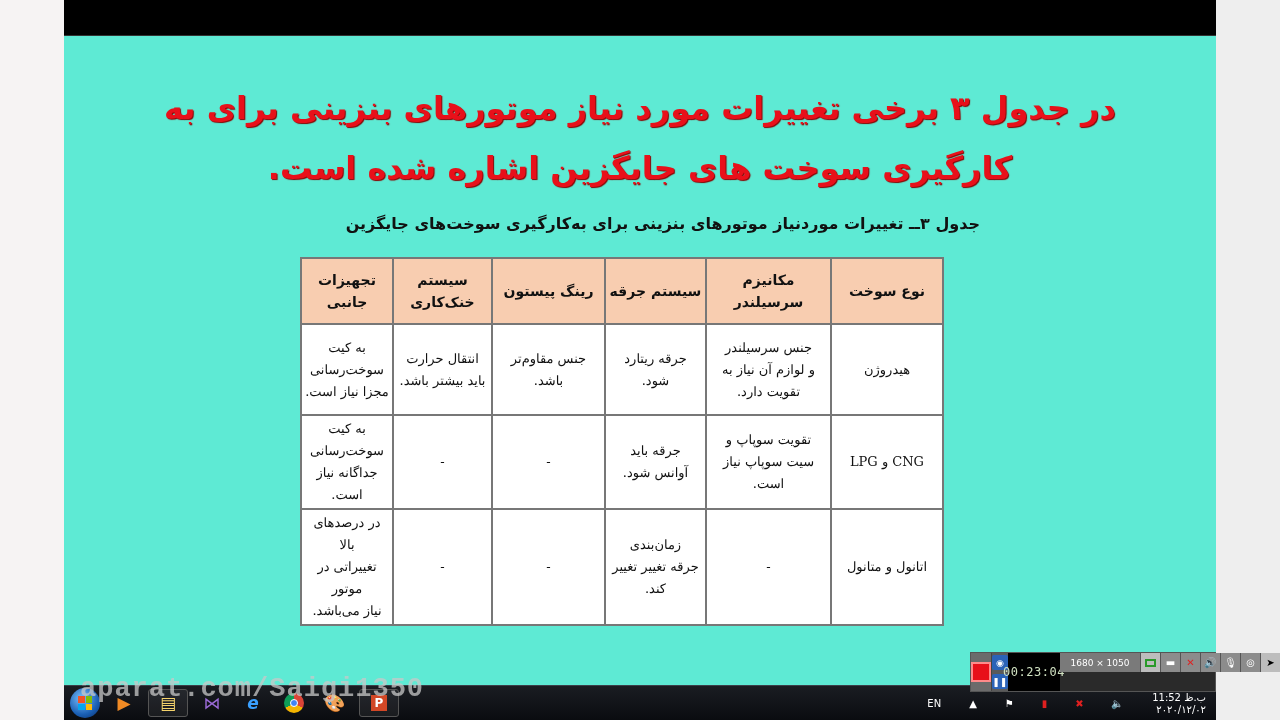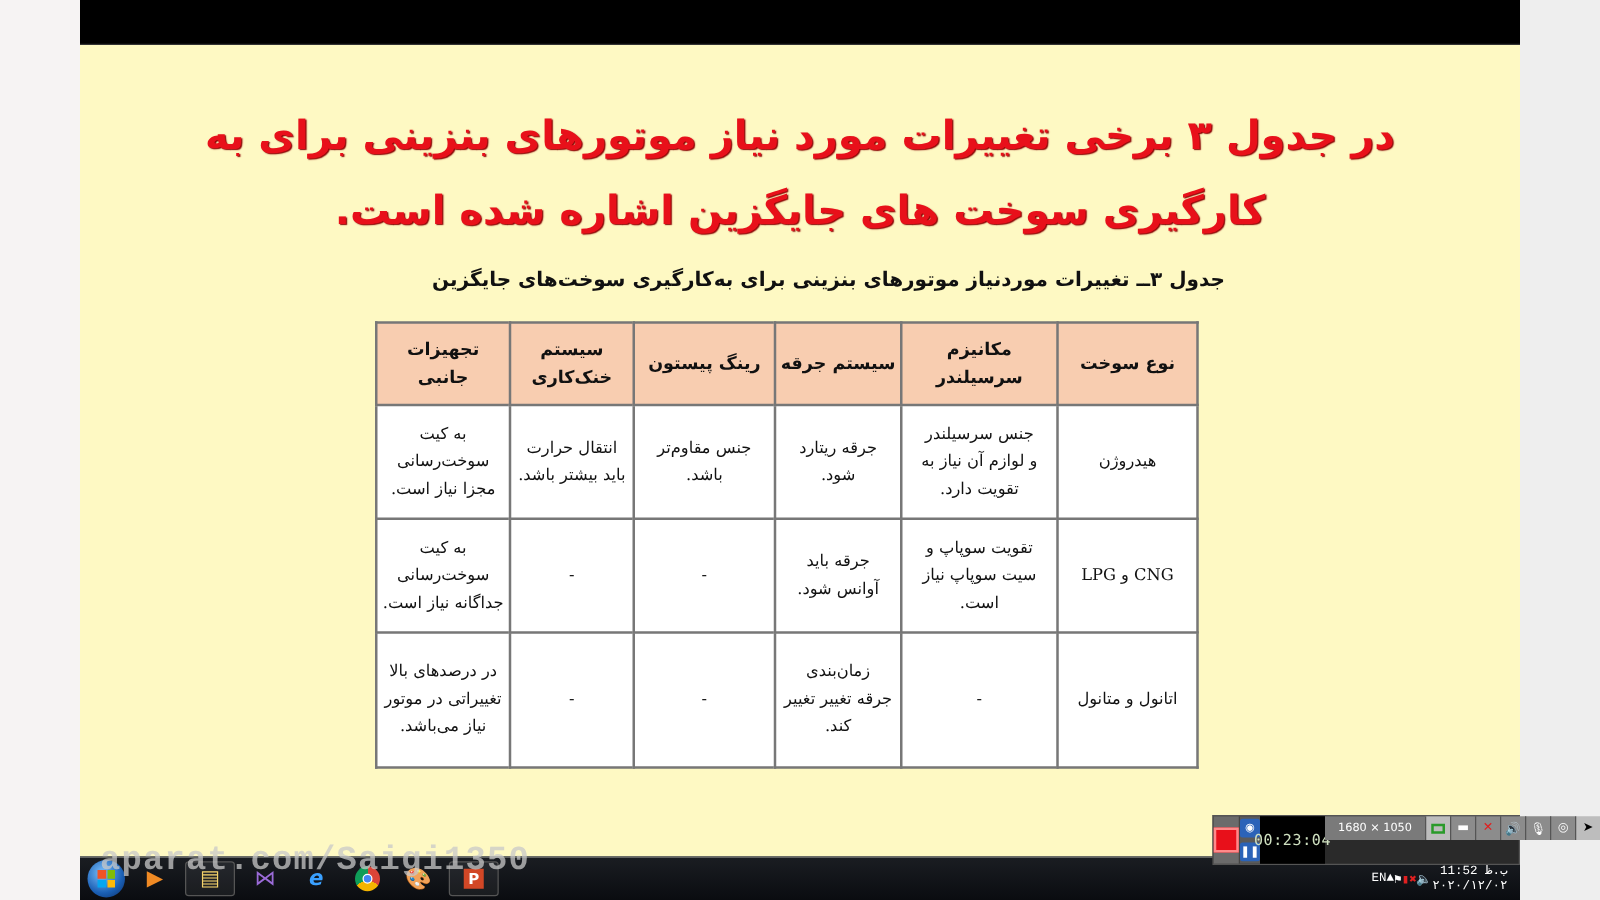--- a/index.html
+++ b/index.html
@@ -1,42 +1,42 @@
 <!DOCTYPE html>
 <html><head>
   <meta charset="utf-8">
   <style>
     * { box-sizing: border-box; margin: 0; padding: 0; }
     html, body { width: 1280px; height: 720px; overflow: hidden; background: #f4f2f2; font-family: "DejaVu Sans", sans-serif; }
     .screen { position: relative; width: 1280px; height: 720px; background: #f4f2f2; }
     .margin-left { position:absolute; left:0; top:0; width:64px; height:720px; background:#f6f3f3; }
     .margin-right { position:absolute; right:0; top:0; width:64px; height:720px; background:#eeeeee; }
     .top-bar { position:absolute; left:64px; top:0; width:1152px; height:36px; background:#000; border-bottom:1px solid #333; }
-    .slide { position:absolute; left:64px; top:36px; width:1152px; height:650px; background:#fef9c3; }
+    .slide { position:absolute; left:64px; top:36px; width:1152px; height:650px; background:#5eead4; }
     .headline { position:absolute; left:0; top:42px; width:1152px; direction:rtl; text-align:center; color:#e8101a; font-weight:bold; font-size:32px; line-height:60px; font-family:"DejaVu Sans", sans-serif; text-shadow: 1px 1px 1px #8a0000; padding: 0 90px; }
     .caption { position:absolute; left:236px; top:178px; width:680px; direction:rtl; text-align:right; font-weight:bold; font-size:16px; color:#111; font-family:"DejaVu Sans", sans-serif; }
     table.data { position:absolute; left:236px; top:221px; border-collapse:collapse; direction:rtl; font-family:"DejaVu Serif", serif; font-size:13px; color:#111; }
     table.data th, table.data td { border:2px solid #777; text-align:center; vertical-align:middle; line-height:22px; padding:2px 3px; white-space:pre-line; }
     table.data th { background:#f8cdb0; font-family:"DejaVu Sans", sans-serif; font-weight:bold; font-size:14px; height:66px; }
     table.data td { background:#fff; }
-    .c0 { width:112px; } .c1 { width:125px; } .c2 { width:101px; } .c3 { width:113px; } .c4 { width:99px; } .c5 { width:107px; }
+    .c0 { width:112px; } .c1 { width:125px; } .c2 { width:101px; } .c3 { width:113px; } .c4 { width:99px; } .c5 { width:92px; }
     tr.r0 td { height:91px; } tr.r1 td { height:91px; } tr.r2 td { height:108px; }
 
     .watermark { position:absolute; left:80px; top:674px; font-family:Liberation Mono, monospace; font-weight:bold; font-size:27px; color:rgba(200,200,200,0.75); letter-spacing:1px; z-index:5; }
 
     .taskbar { position:absolute; left:64px; top:685px; width:1152px; height:35px; background:linear-gradient(#1a1d22,#0a0c10); border-top:1px solid #3a3f48; display:flex; align-items:center; }
     .tb-icon { width:34px; height:28px; margin-left:7px; display:flex; align-items:center; justify-content:center; font-size:17px; color:#fff; border-radius:3px; }
     .tb-icon.framed { border:1px solid #555; background:rgba(255,255,255,0.06); width:40px; }
     .start { width:30px; height:30px; border-radius:50%; background:radial-gradient(circle at 40% 35%, #7cc2ff, #1a5fb4 60%, #0b2d66); margin-left:6px; display:flex; align-items:center; justify-content:center; }
     .start .flag { width:14px; height:14px; display:grid; grid-template-columns:1fr 1fr; gap:1px; }
     .start .flag span:nth-child(1){background:#f35325}
     .start .flag span:nth-child(2){background:#81bc06}
     .start .flag span:nth-child(3){background:#05a6f0}
     .start .flag span:nth-child(4){background:#ffba08}
-    .tray { position:absolute; right:10px; top:0; height:35px; display:flex; align-items:center; gap:0; color:#fff; font-size:10px;font-family:Liberation Mono, monospace; }
+    .tray { position:absolute; right:10px; top:0; height:35px; display:flex; align-items:center; gap:28px; color:#fff; font-size:10px; }
     .clock { text-align:right; line-height:12px; font-size:10px; }
 
     .recorder { position:absolute; left:970px; top:652px; width:246px; height:40px; background:#2a2a2a; border:1px solid #555; display:flex; z-index:6; }
     .rec-btn { width:34px; height:38px; background:#6b6b6b; display:flex; align-items:center; justify-content:center; border-right:1px solid #444; }
     .rec-btn .sq { width:20px; height:20px; background:#e8101a; border:2px solid #ff8a8a; }
     .rec-col { width:20px; display:flex; flex-direction:column; justify-content:space-around; align-items:center; background:#5a5a5a; }
     .rec-small { width:16px; height:15px; background:#2b63b8; border-radius:2px; font-size:9px; color:#fff; display:flex; align-items:center; justify-content:center; }
     .rec-timer { width:52px; background:#000; color:#cfe0c0; font-family:"DejaVu Sans Mono", monospace; font-size:12px; display:flex; align-items:center; justify-content:center; letter-spacing:0.5px; }
     .rec-right { flex:1; display:flex; flex-direction:row; }
     .rec-row { display:flex; height:19px; }

